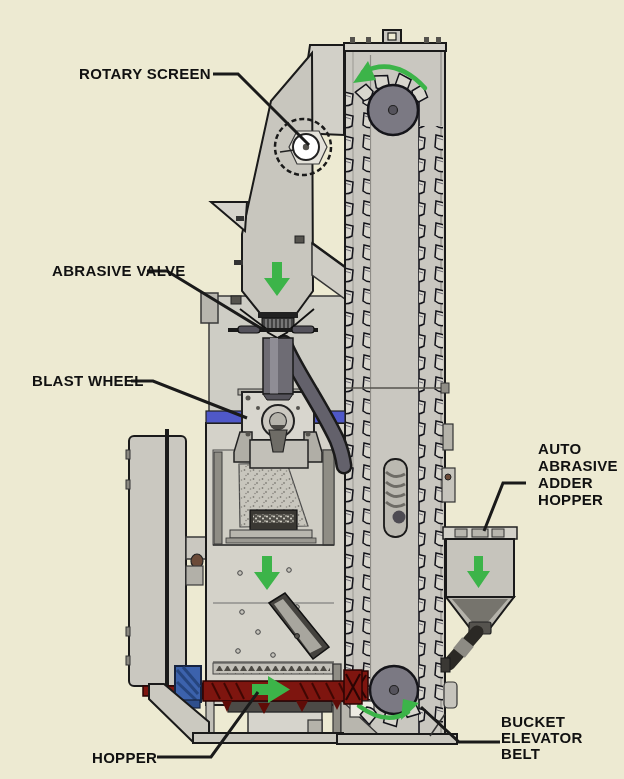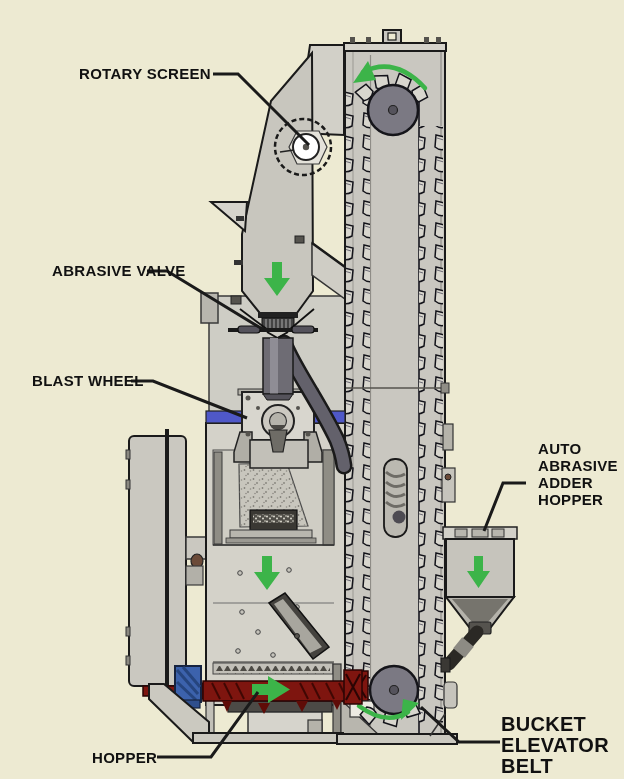--- a/index.html
+++ b/index.html
@@ -8,21 +8,21 @@
     background:#edead2;
     font-family:Liberation Sans, sans-serif;
   }
   #stage svg{position:absolute;left:0;top:0;}
   .lbl{
     position:absolute;color:#111;font-weight:bold;font-size:15px;
     letter-spacing:.3px;line-height:16px;white-space:nowrap;
   }
   .lbl.multi{white-space:normal;}
   #lbl-adder{line-height:17px;width:92px;margin-left:9px;}
-  #lbl-bucket{line-height:21px;width:92px;font-size:20px;}
+  #lbl-bucket{line-height:16px;width:92px;font-size:15px;}
 </style>
 </head>
 <body>
 
 <div id="stage">
 <svg width="624" height="779" viewBox="0 0 624 779">
   <defs>
     <pattern id="buckets" patternUnits="userSpaceOnUse" width="24" height="22">
       <path d="M4,3 L17,6 L16,16 Q9,20 3,15 Z" fill="#d8d6ce" stroke="#13131a" stroke-width="1.5"></path>
       <path d="M5,6 L15,9" stroke="#6a6872" stroke-width="1" fill="none"></path>

